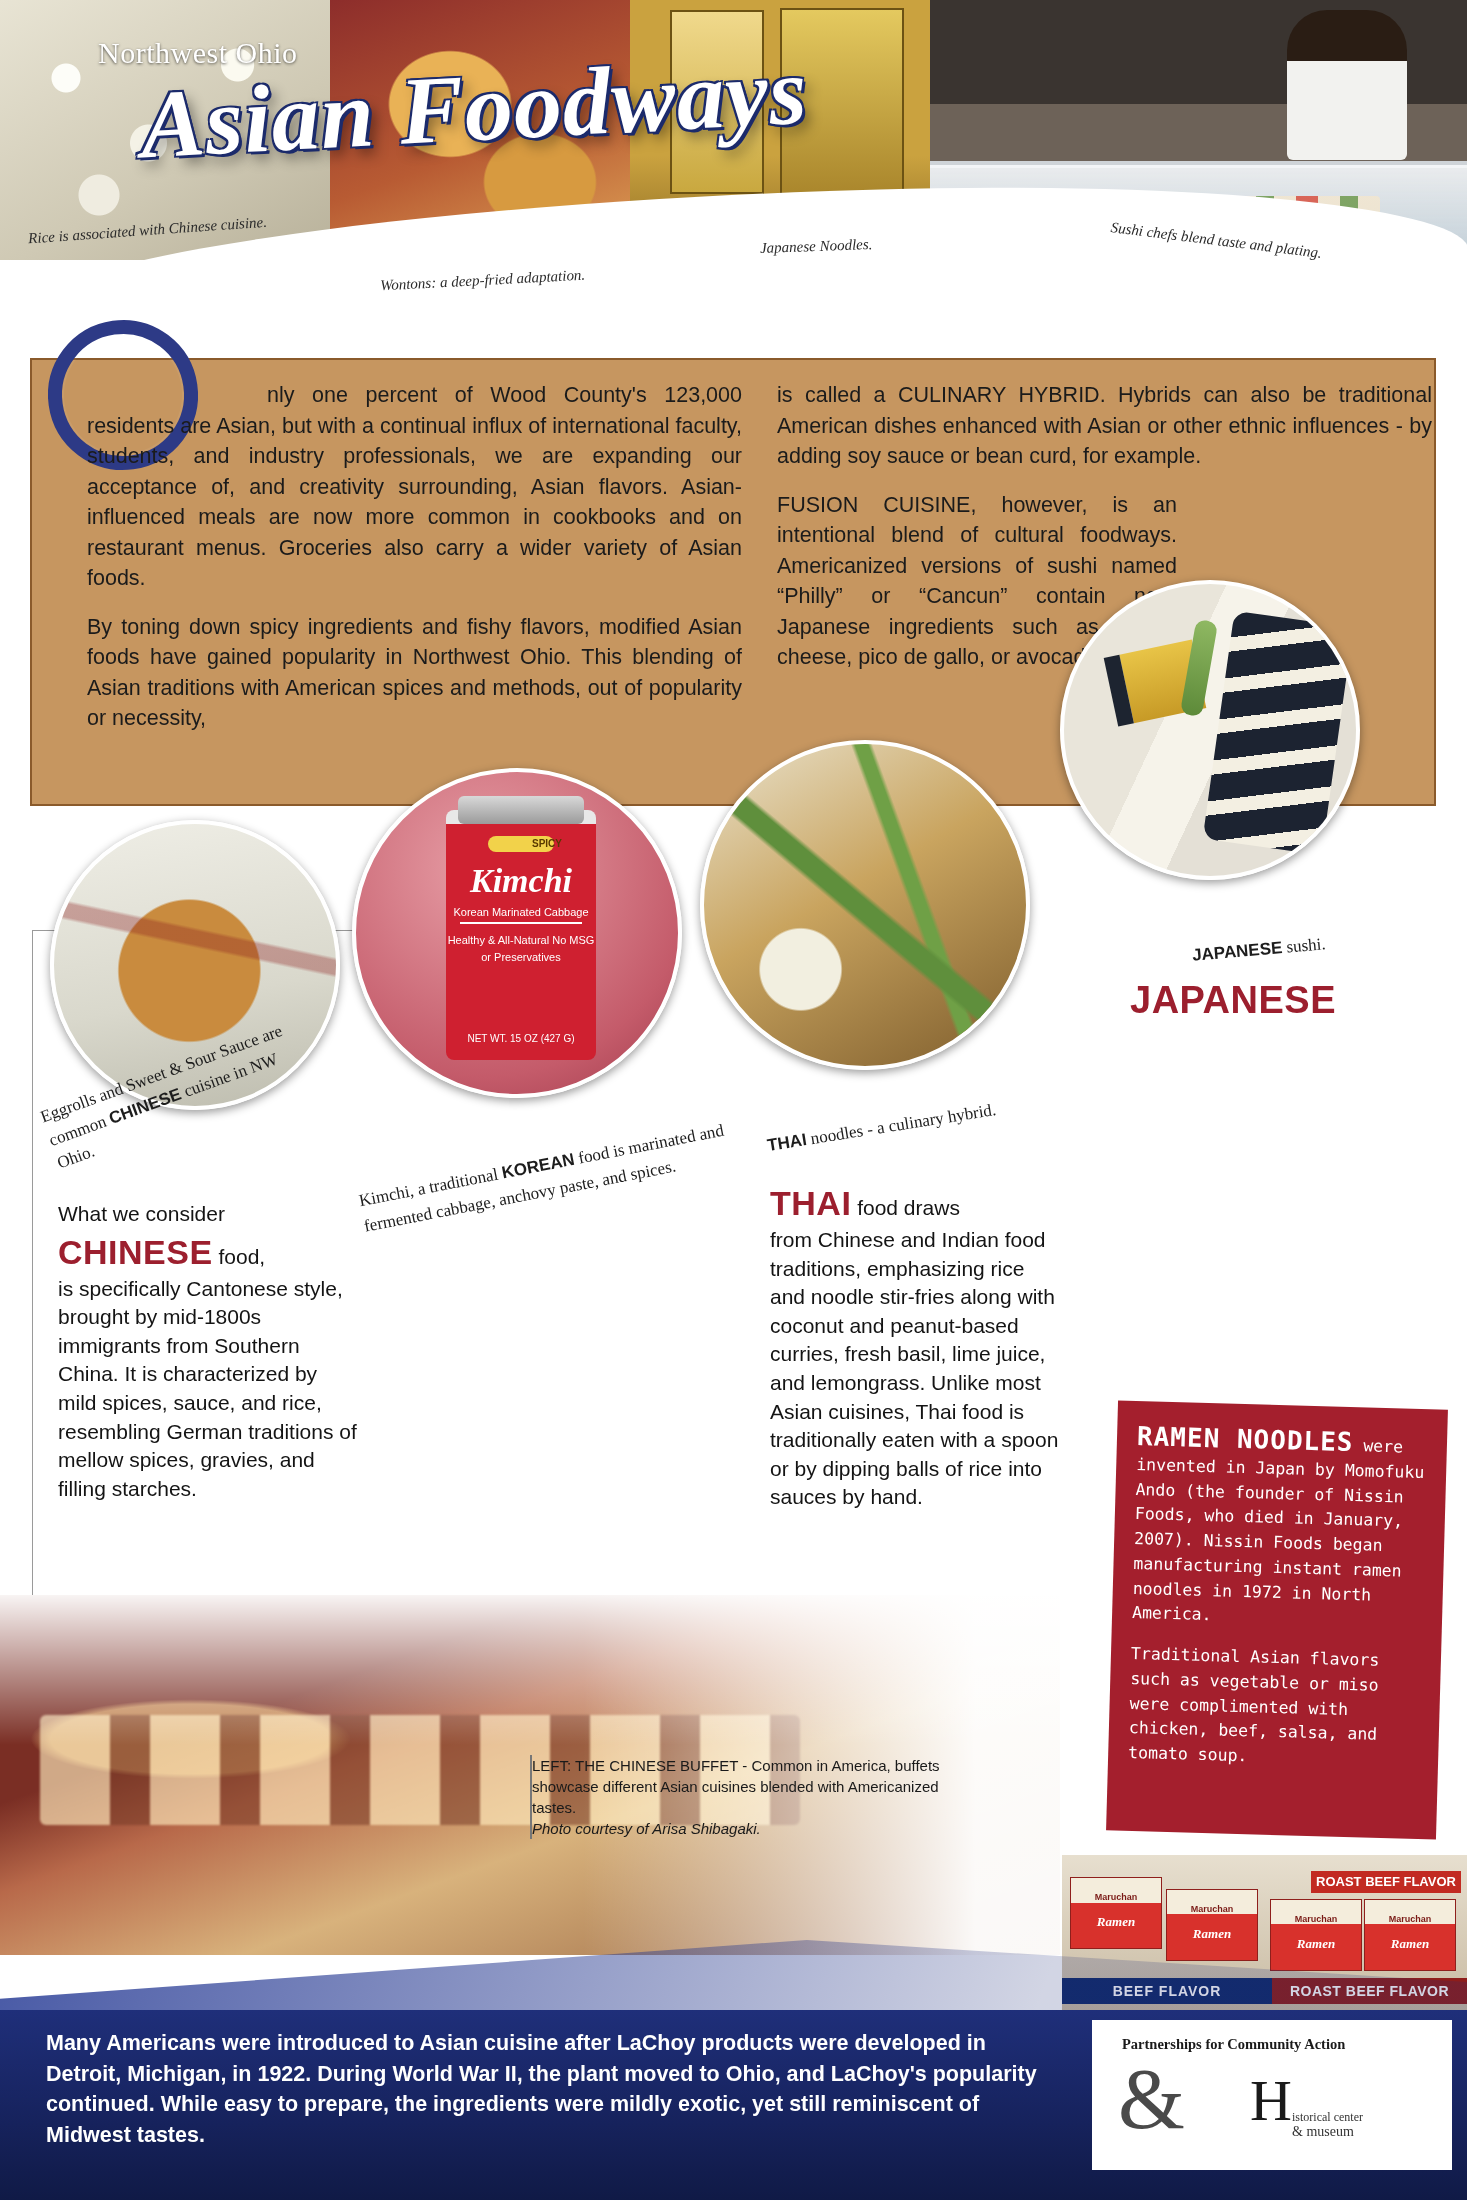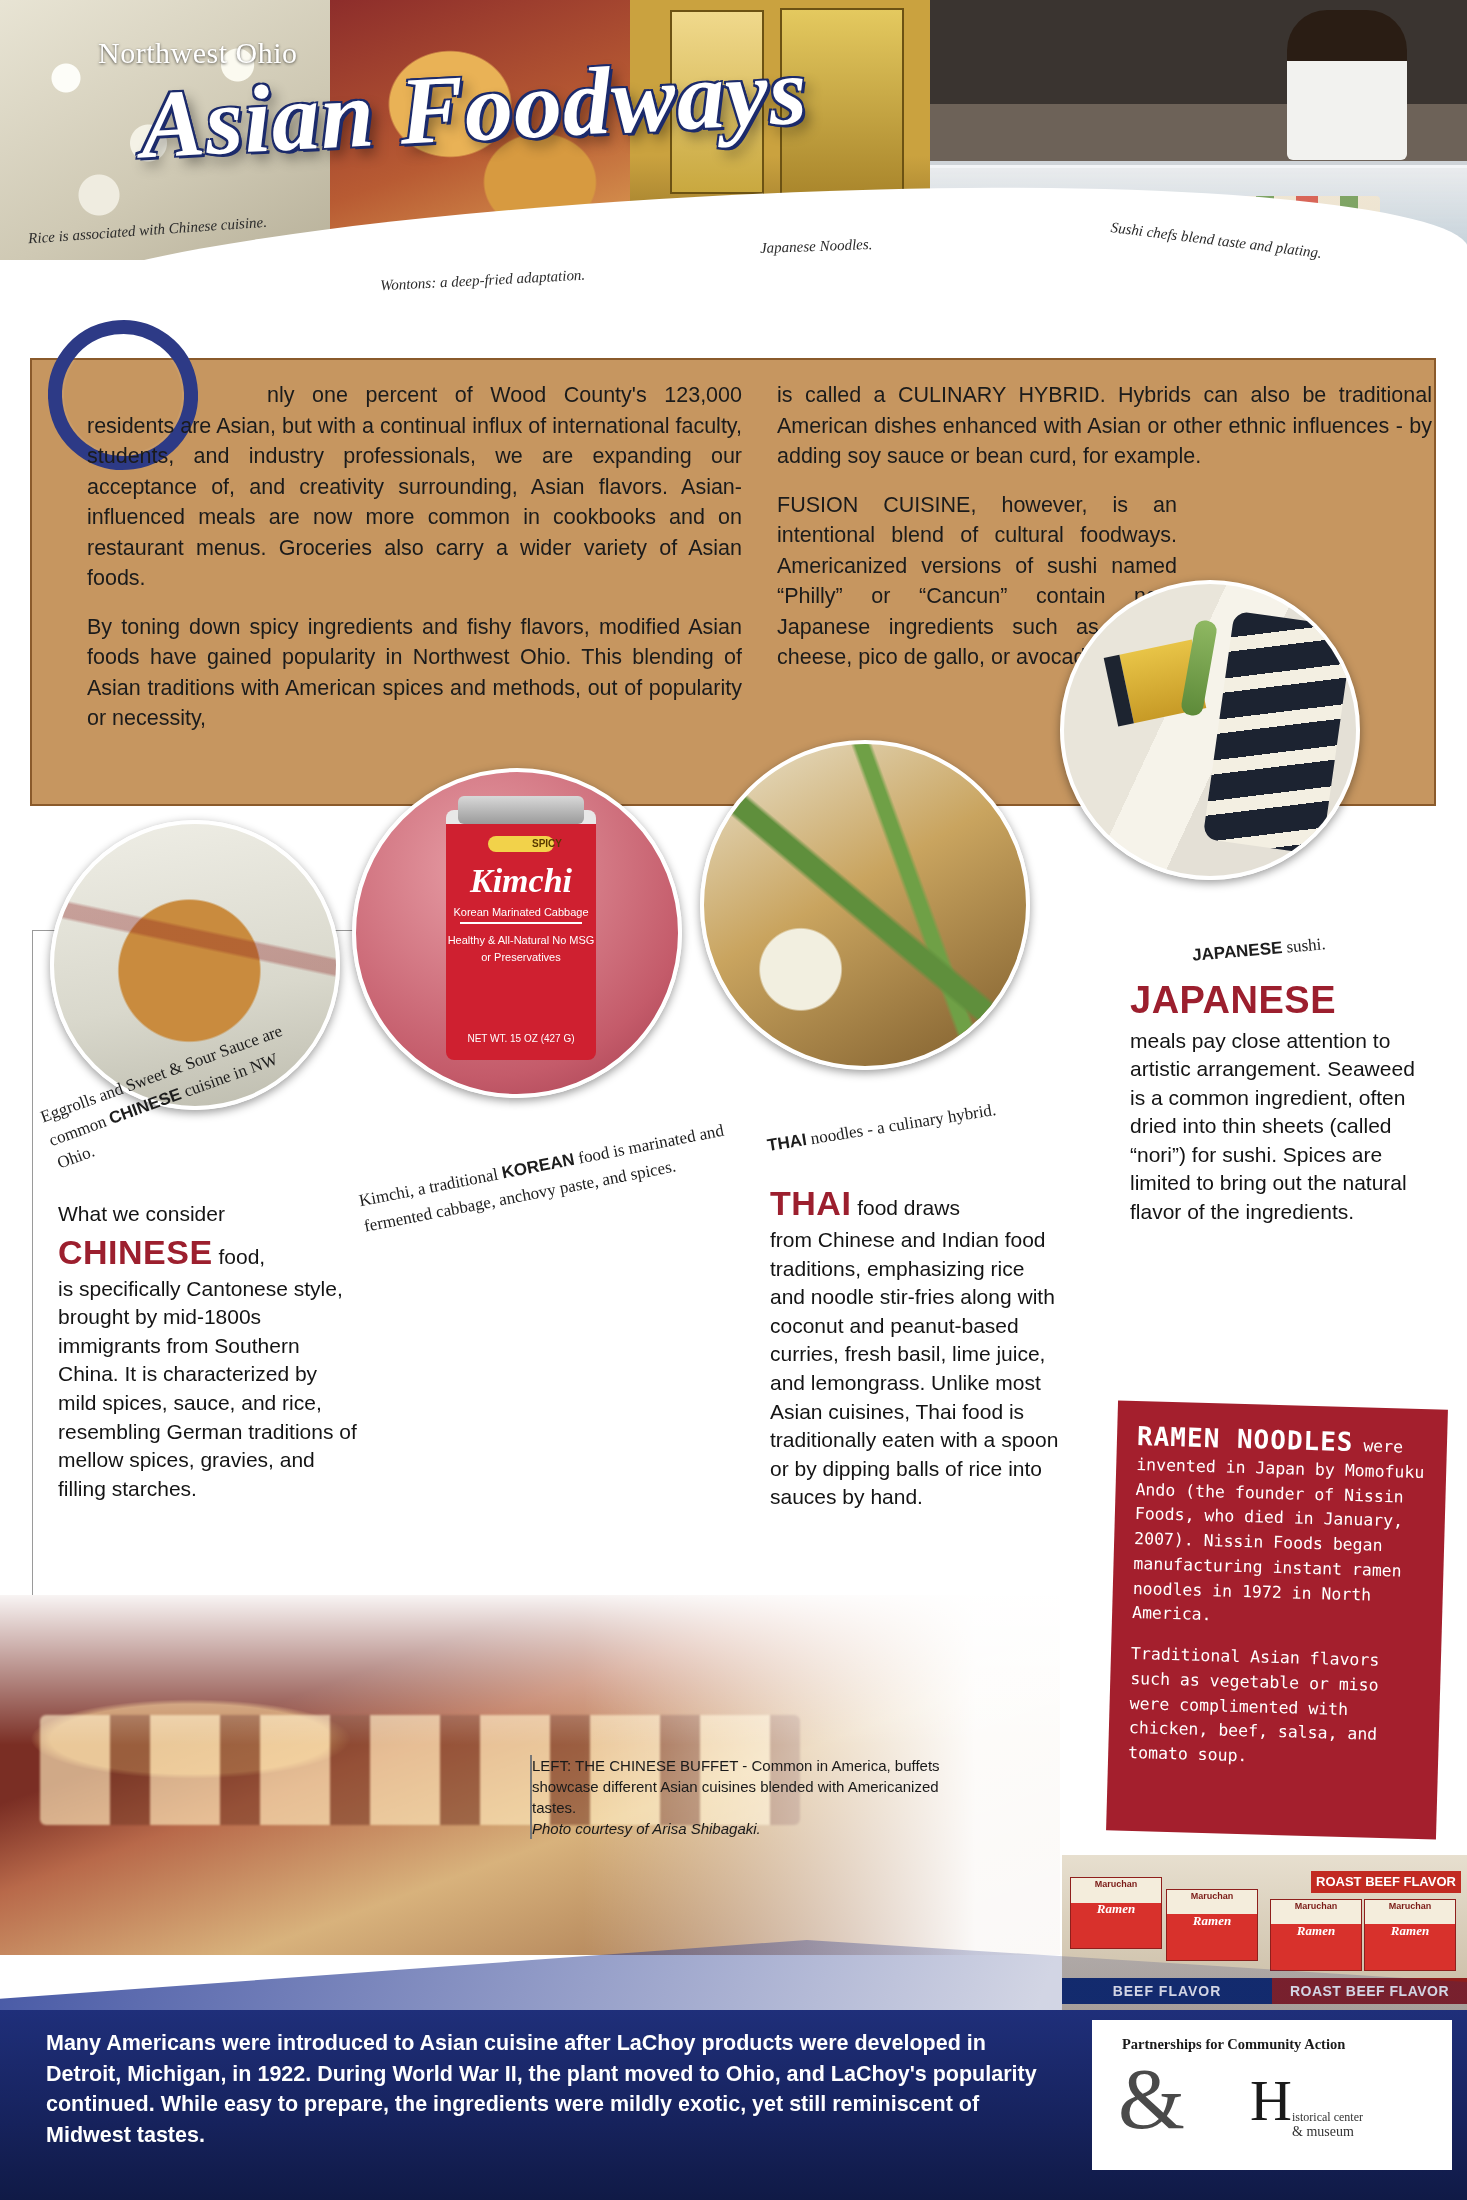--- a/index.html
+++ b/index.html
@@ -387,21 +387,21 @@
     width: 405px; height: 155px;
     background: linear-gradient(180deg, #e7dfcf, #c9bba3);
     overflow: hidden;
   }
   .pack {
     position: absolute;
     background: linear-gradient(180deg, #f4eddc 0 35%, #d8312c 35% 100%);
     border: 1px solid #8f1f1c;
   }
   .pack span {
-    display: block; text-align: center; font-size: 9px; color: #7a1a16; font-weight: bold; margin-top: 1px;
+    display: block; text-align: center; font-size: 9px; color: #7a1a16; font-weight: bold; margin-top: 14px;
   }
   .pack .nm { color: #ffffff; font-size: 13px; margin-top: 12px; font-family: "Liberation Serif", serif; font-style: italic; }
   .band-beef {
     position: absolute; left: 0; bottom: 6px; width: 210px; height: 26px;
     background: #102a6b; color: #fff; font-weight: bold; font-size: 14px;
     text-align: center; line-height: 26px; letter-spacing: 1px;
   }
   .band-roast {
     position: absolute; right: 0; bottom: 6px; width: 195px; height: 26px;
     background: #8e1d1b; color: #fff; font-weight: bold; font-size: 14px;
@@ -566,21 +566,20 @@
 
   <div class="col col-thai">
     <p>
       <span class="hl-big">THAI</span><span> food draws</span>
     </p>
     <p>from Chinese and Indian food traditions, emphasizing rice and noodle stir-fries along with coconut and peanut-based curries, fresh basil, lime juice, and lemongrass. Unlike most Asian cuisines, Thai food is traditionally eaten with a spoon or by dipping balls of rice into sauces by hand.</p>
   </div>
 
   <div class="col col-japanese">
     <p class="hl-big">JAPANESE</p>
-    <p>meals pay close attention to artistic arrangement. Seaweed is a common ingredient, often dried into thin sheets (called “nori”) for sushi. Spices are limited to bring out the natural flavor of the ingredients.</p>
   </div>
 
   <div class="ramen-box">
     <div class="ramen-inner">
       <p>
         <span class="ramen-title">RAMEN NOODLES</span><span> were invented in Japan by Momofuku Ando (the founder of Nissin Foods, who died in January, 2007). Nissin Foods began manufacturing instant ramen noodles in 1972 in North America.</span>
       </p>
       <p>Traditional Asian flavors such as vegetable or miso were complimented with chicken, beef, salsa, and tomato soup.</p>
     </div>
   </div>

